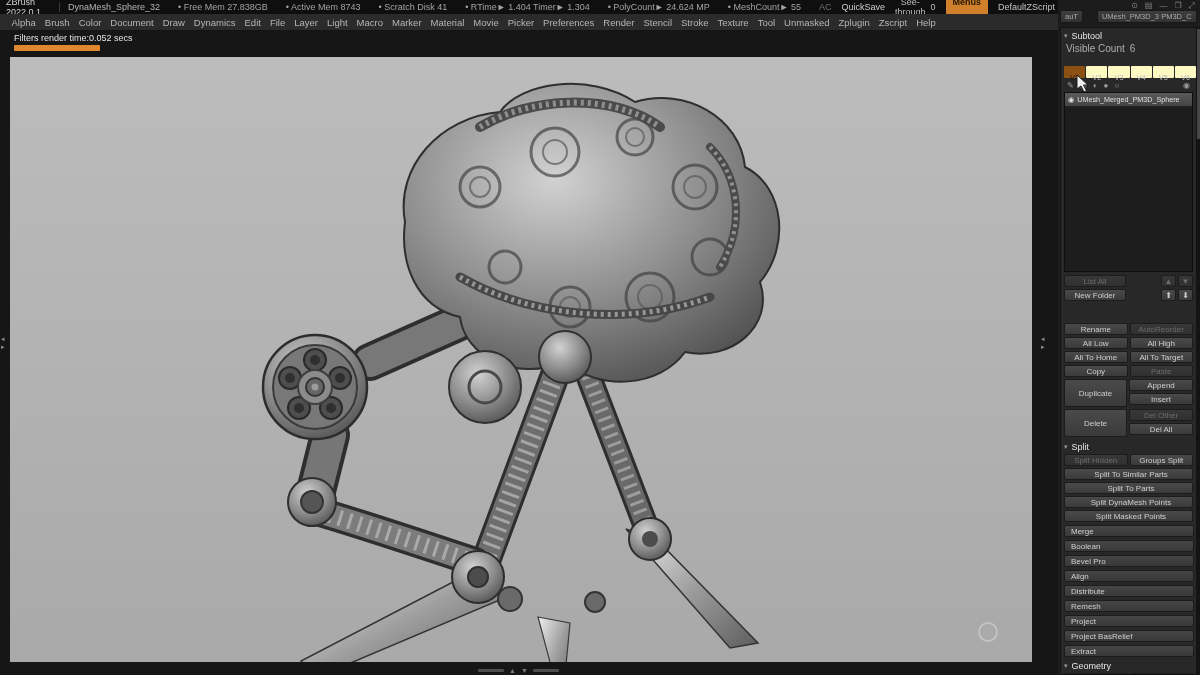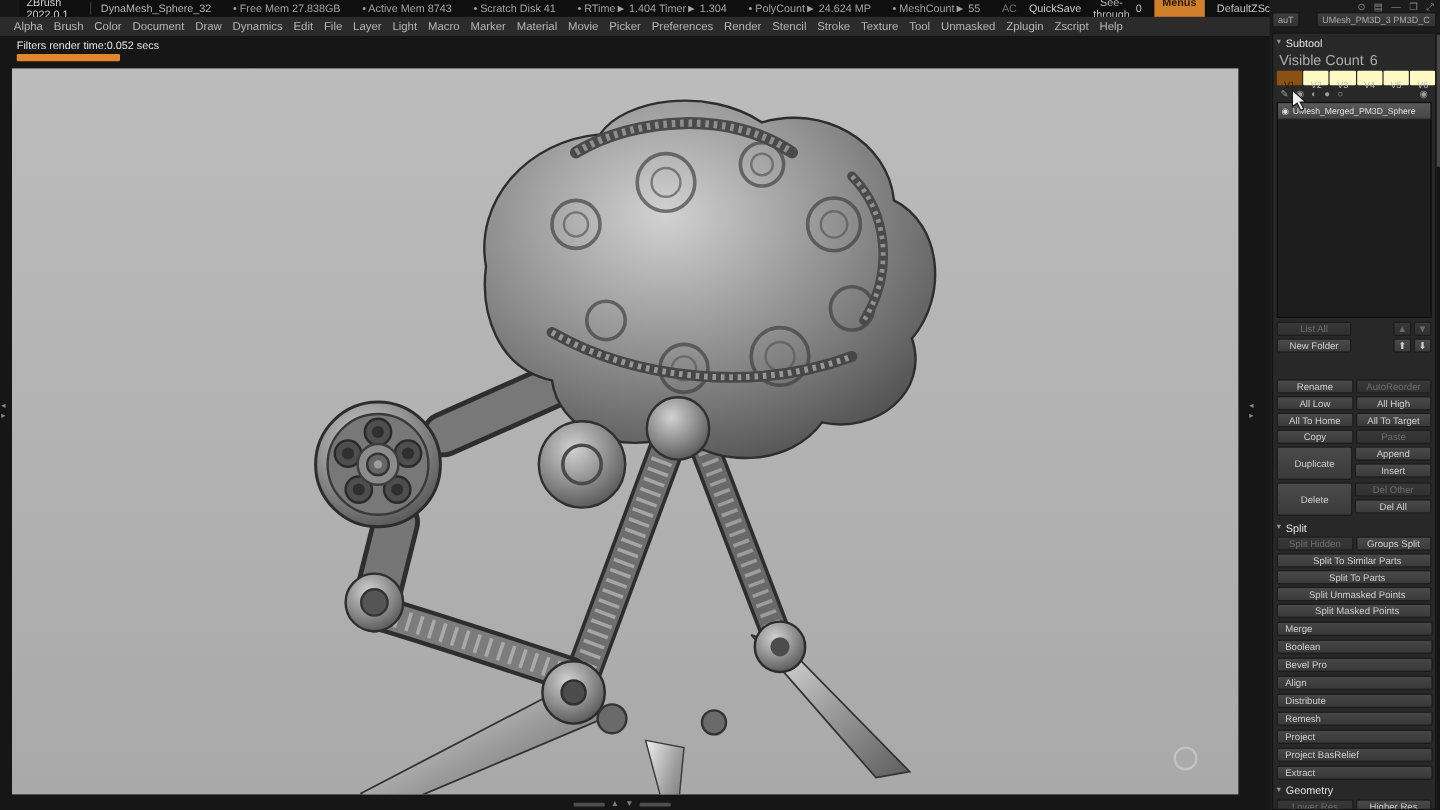--- a/index.html
+++ b/index.html
@@ -1,21 +1,21 @@
 <!DOCTYPE html>
 <html><head>
 <meta charset="utf-8">
 <style>
   html,body{margin:0;padding:0;background:#161616;}
   body{width:1200px;height:675px;position:relative;overflow:hidden;
        font-family:"Liberation Sans",sans-serif;-webkit-font-smoothing:antialiased;}
   .abs{position:absolute;}
 
   
-  .titlebar{left:16px;top:0;width:1060px;height:14px;background:#0f0f0f;display:flex;
+  .titlebar{left:0;top:0;width:1060px;height:14px;background:#0f0f0f;display:flex;
             align-items:center;gap:18px;padding:0 6px;font-size:9px;color:#9a9a9a;box-sizing:border-box;}
   .app-title{color:#d2d2d2;}
   .doc-title{color:#b5b5b5;border-left:1px solid #3a3a3a;padding-left:8px;}
   .stat{color:#a3a3a3;white-space:nowrap;}
   .tb-right{margin-left:auto;display:flex;align-items:center;gap:10px;text-align:center;}
   .ac{color:#6f6f6f;}
   .quicksave{color:#cfcfcf;}
   .seethrough{display:flex;gap:5px;align-items:center;color:#bdbdbd;}
   .seethrough .lbl{border-bottom:1px dotted #7a7a7a;}
   .menus-chip{background:#d0802a;color:#241704;padding:0 7px;border-radius:2px;height:21px;line-height:11px;font-weight:bold;}
@@ -47,21 +47,21 @@
   .tool-tabs{position:absolute;top:10px;left:2px;display:flex;gap:14px;}
   .tool-tab{background:linear-gradient(#3e3e3e,#323232);border:1px solid #181818;color:#ababab;
             font-size:7.5px;padding:1px 4px;border-radius:2px;white-space:nowrap;}
   .scroll-strip{position:absolute;right:0;top:27px;width:3px;height:648px;background:#141414;}
   .scroll-thumb{position:absolute;top:2px;right:0;width:3px;height:110px;background:#474747;}
 
   .panel{position:absolute;top:27px;left:2px;width:137px;height:648px;background:#282828;
          border:1px solid #131313;box-sizing:border-box;padding:2px 3px;font-size:8px;color:#c6c6c6;overflow:hidden;}
   .section-header{display:flex;align-items:center;gap:4px;height:11px;margin-bottom:2px;color:#e5e5e5;font-size:9px;}
   .tri{color:#969696;font-size:7px;line-height:7px;}
-  .visible-count{height:10px;display:flex;gap:5px;color:#aeaeae;font-size:12px;padding-left:2px;margin-bottom:6px;}
+  .visible-count{height:10px;display:flex;gap:5px;color:#aeaeae;font-size:10px;padding-left:2px;margin-bottom:13px;}
   .vtabs{display:flex;gap:1px;height:11px;margin-bottom:2px;}
   .vtab{flex:1;text-align:center;line-height:11px;background:linear-gradient(#424242,#363636);
         border:6px solid #fef9c3;color:#b8b8b8;font-size:7.5px;border-radius:1px;box-sizing:border-box;}
   .vtab.active{background:#d9852e;color:#2a1a05;border-color:#8a5112;}
   .icon-row{display:flex;align-items:center;gap:6px;height:12px;padding:0 3px;color:#9d9d9d;font-size:8px;margin-bottom:1px;}
   .icon-row .far{margin-left:auto;}
   .subtool-list{height:178px;background:#1d1d1d;border:1px solid #0e0e0e;margin-bottom:3px;}
   .subtool-item{height:13px;background:linear-gradient(#5a5a5a,#444);border-bottom:1px solid #222;
                 display:flex;align-items:center;gap:3px;padding:0 3px;color:#e0e0e0;font-size:7.2px;white-space:nowrap;overflow:hidden;}
 
@@ -368,21 +368,21 @@
       <div class="btn half disabled">Split Hidden</div>
       <div class="btn half">Groups Split</div>
     </div>
     <div class="btn-row">
         <div class="btn full">Split To Similar Parts</div>
       </div>
     <div class="btn-row">
         <div class="btn full">Split To Parts</div>
       </div>
     <div class="btn-row">
-        <div class="btn full">Split Unmasked Points</div>
+        <div class="btn full">Split DynaMesh Points</div>
       </div>
     <div class="btn-row mb3">
         <div class="btn full">Split Masked Points</div>
       </div>
 
     <div class="btn palette">Merge</div>
     <div class="btn palette">Boolean</div>
     <div class="btn palette">Bevel Pro</div>
     <div class="btn palette">Align</div>
     <div class="btn palette">Distribute</div>

